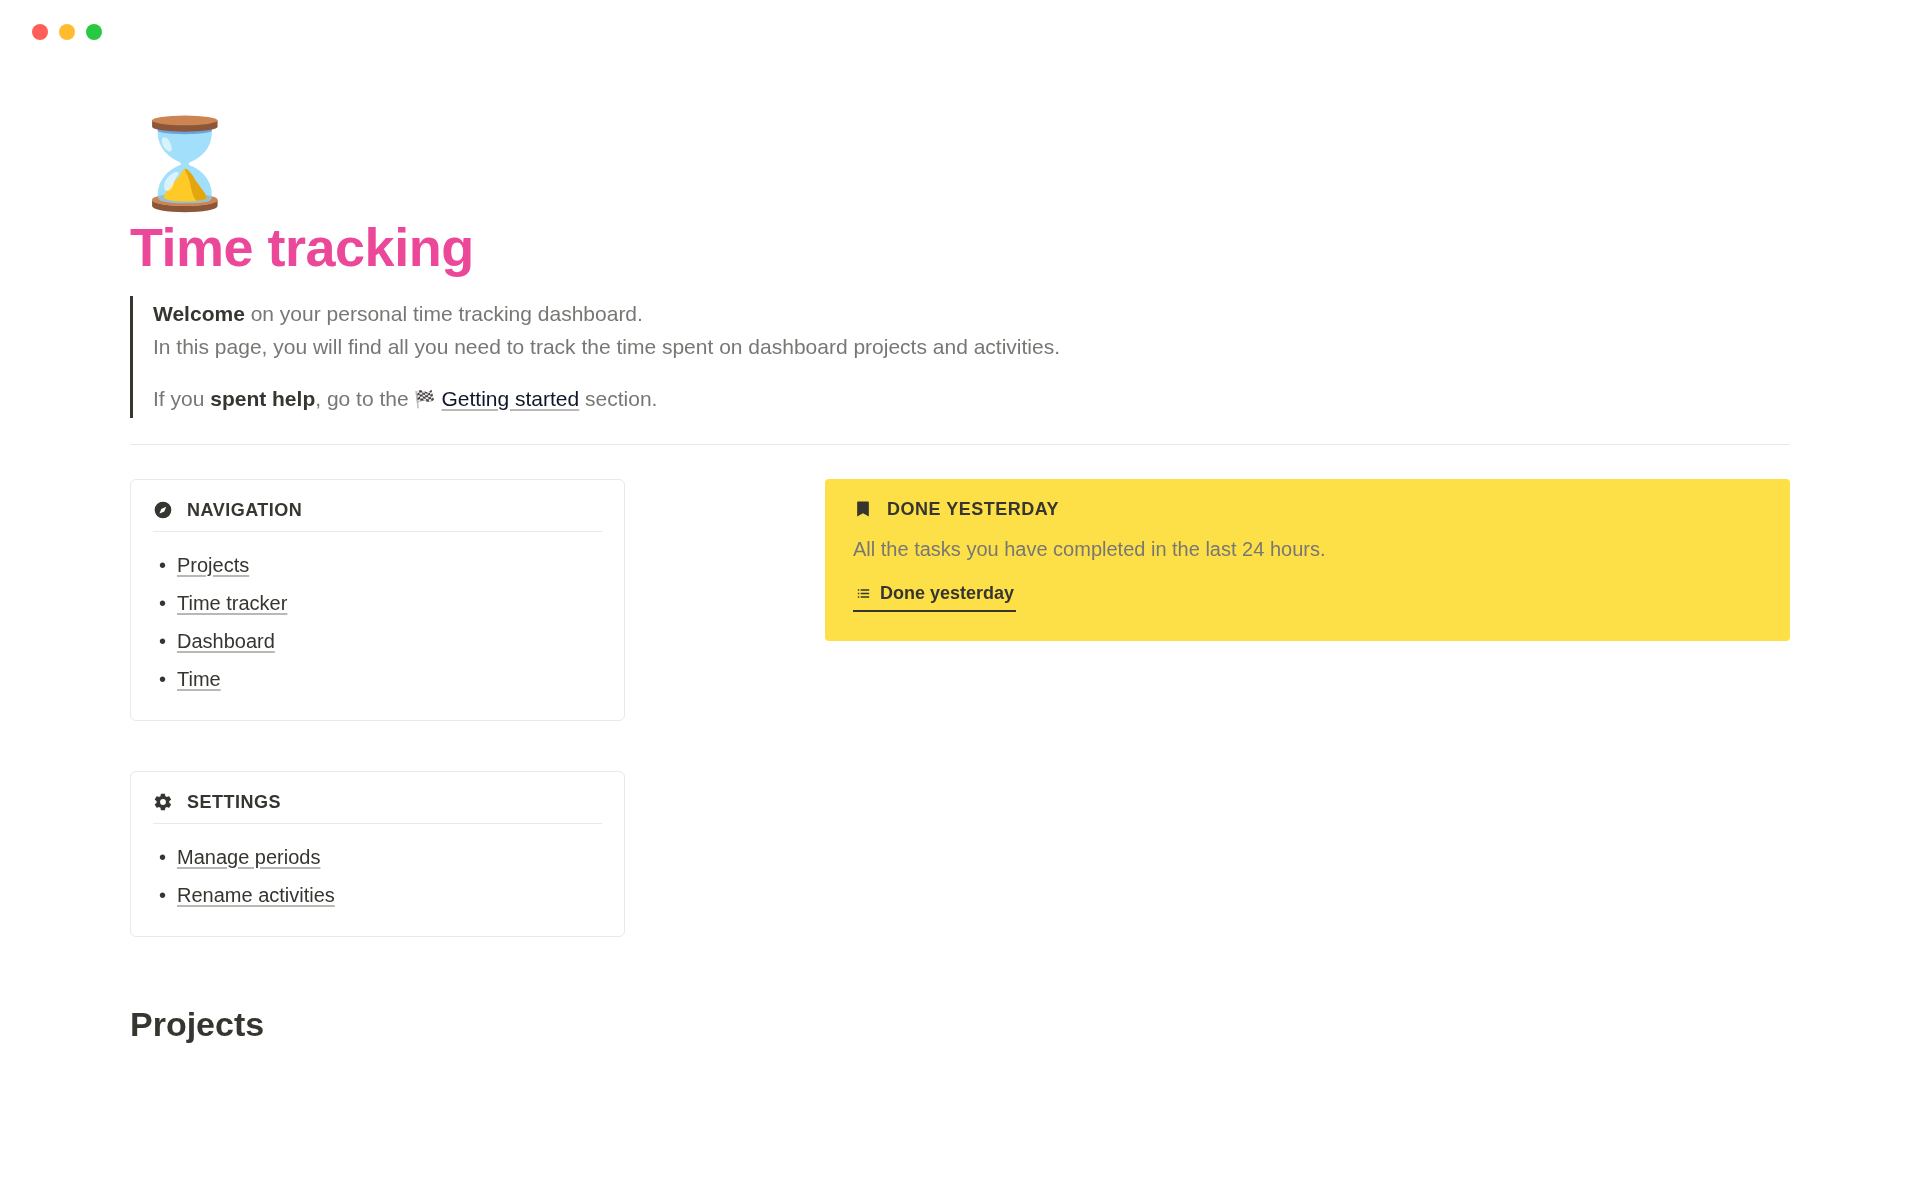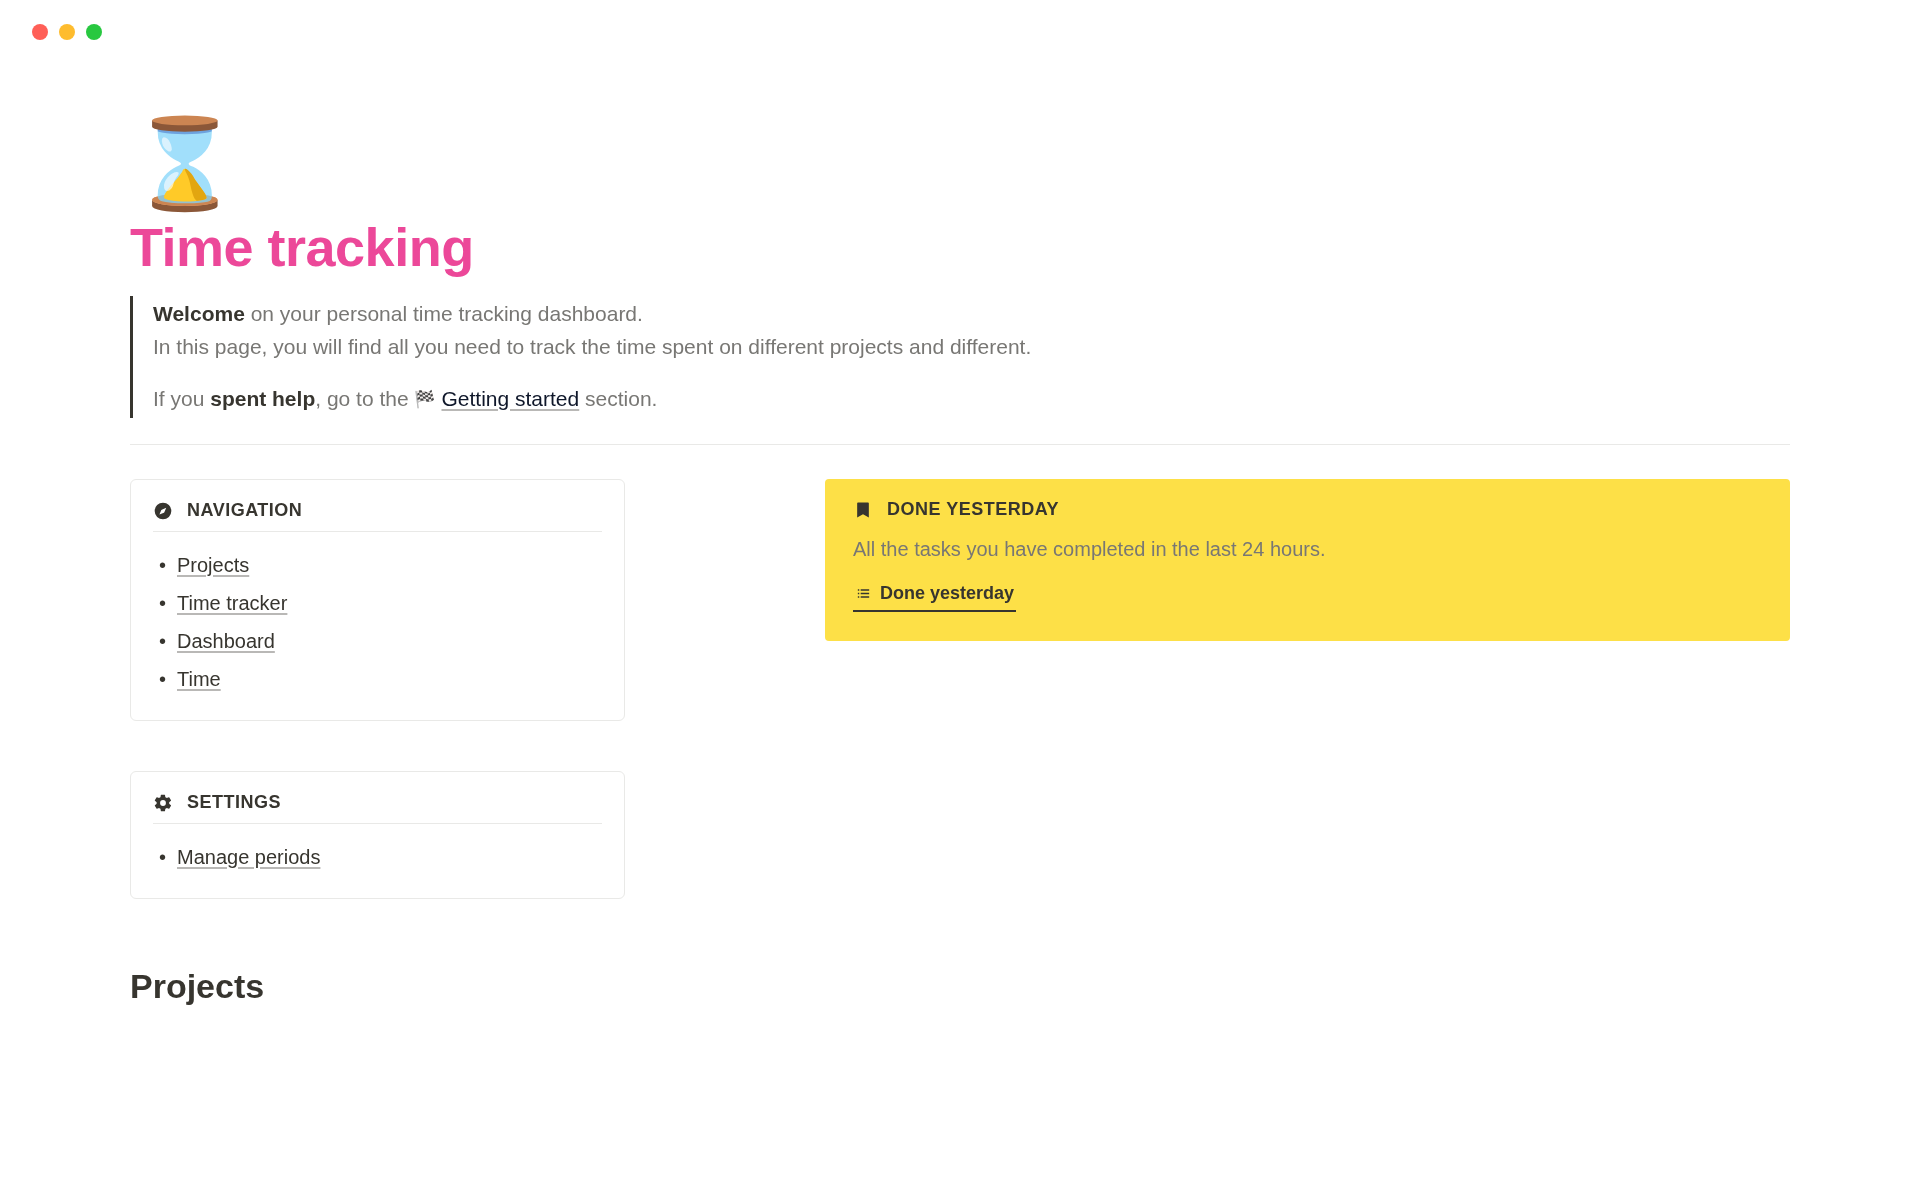--- a/index.html
+++ b/index.html
@@ -79,21 +79,21 @@
     }
     .card-gray {
       background: #fde047;
       border: none;
       border-radius: 4px;
       padding: 20px 20px 28px 28px;
     }
 
     .card-header {
       display: flex;
-      align-items: flex-end;
+      align-items: center;
       gap: 14px;
       font-size: 18px;
       font-weight: 700;
       letter-spacing: 0.5px;
       color: #37352f;
       padding-bottom: 10px;
       border-bottom: 1px solid #e9e9e7;
       margin-bottom: 14px;
       margin-left: 0;
     }
@@ -179,21 +179,21 @@
 <div class="page">
 
   <div class="page-icon">⌛</div>
 
   <h1 class="page-title">Time tracking</h1>
 
   <div class="quote-block">
     <div>
       <span class="strong">Welcome</span><span> on your personal time tracking dashboard.</span>
     </div>
-    <div>In this page, you will find all you need to track the time spent on different projects and different.</div>
+    <div>In this page, you will find all you need to track the time spent on dashboard projects and activities.</div>
     <div style="height:20px"></div>
     <div>
       <span>If you </span><span class="strong">spent help</span><span>, go to the </span><span class="mini-icon">🏁</span> <span class="link">Getting started</span><span> section.</span>
     </div>
   </div>
 
   <hr class="divider">
 
   <div class="columns">
 
@@ -216,20 +216,21 @@
 
       <div class="card">
         <div class="card-header card-header-left">
           <svg viewBox="0 0 24 24">
             <path d="M19.4 13a7.8 7.8 0 0 0 .1-1 7.8 7.8 0 0 0-.1-1l2.1-1.6a.5.5 0 0 0 .1-.6l-2-3.5a.5.5 0 0 0-.6-.2l-2.5 1a7.6 7.6 0 0 0-1.7-1l-.4-2.6a.5.5 0 0 0-.5-.4h-4a.5.5 0 0 0-.5.4L9 5.1a7.6 7.6 0 0 0-1.7 1l-2.5-1a.5.5 0 0 0-.6.2l-2 3.5a.5.5 0 0 0 .1.6L4.4 11a7.8 7.8 0 0 0-.1 1 7.8 7.8 0 0 0 .1 1l-2.1 1.6a.5.5 0 0 0-.1.6l2 3.5a.5.5 0 0 0 .6.2l2.5-1a7.6 7.6 0 0 0 1.7 1l.4 2.6a.5.5 0 0 0 .5.4h4a.5.5 0 0 0 .5-.4l.4-2.6a7.6 7.6 0 0 0 1.7-1l2.5 1a.5.5 0 0 0 .6-.2l2-3.5a.5.5 0 0 0-.1-.6zM12 15.5A3.5 3.5 0 1 1 15.5 12 3.5 3.5 0 0 1 12 15.5z"></path>
           </svg>
           <span>SETTINGS</span>
         </div>
         <ul class="card-list">
           <li><a>Manage periods</a></li>
+          <li><a>Rename activities</a></li>
         </ul>
       </div>
 
     </div>
 
     <div class="col-right">
       <div class="card-gray">
         <div class="card-header">
           <svg viewBox="0 0 24 24">
             <path d="M6 3h12a1 1 0 0 1 1 1v17l-7-4-7 4V4a1 1 0 0 1 1-1z"></path>

